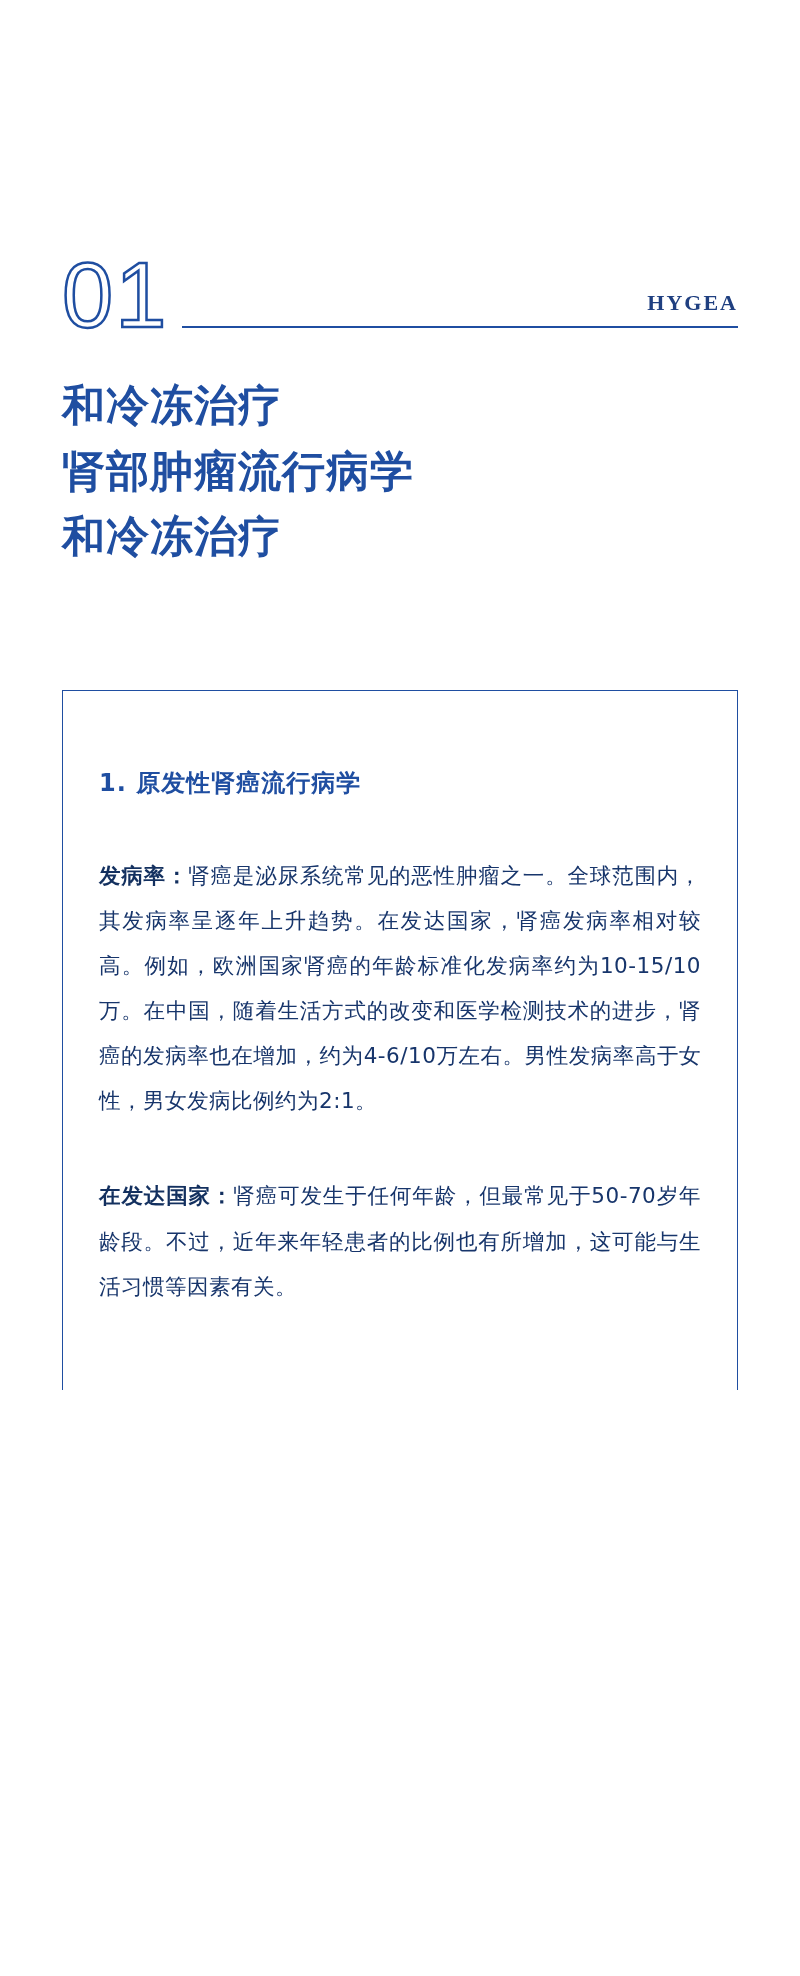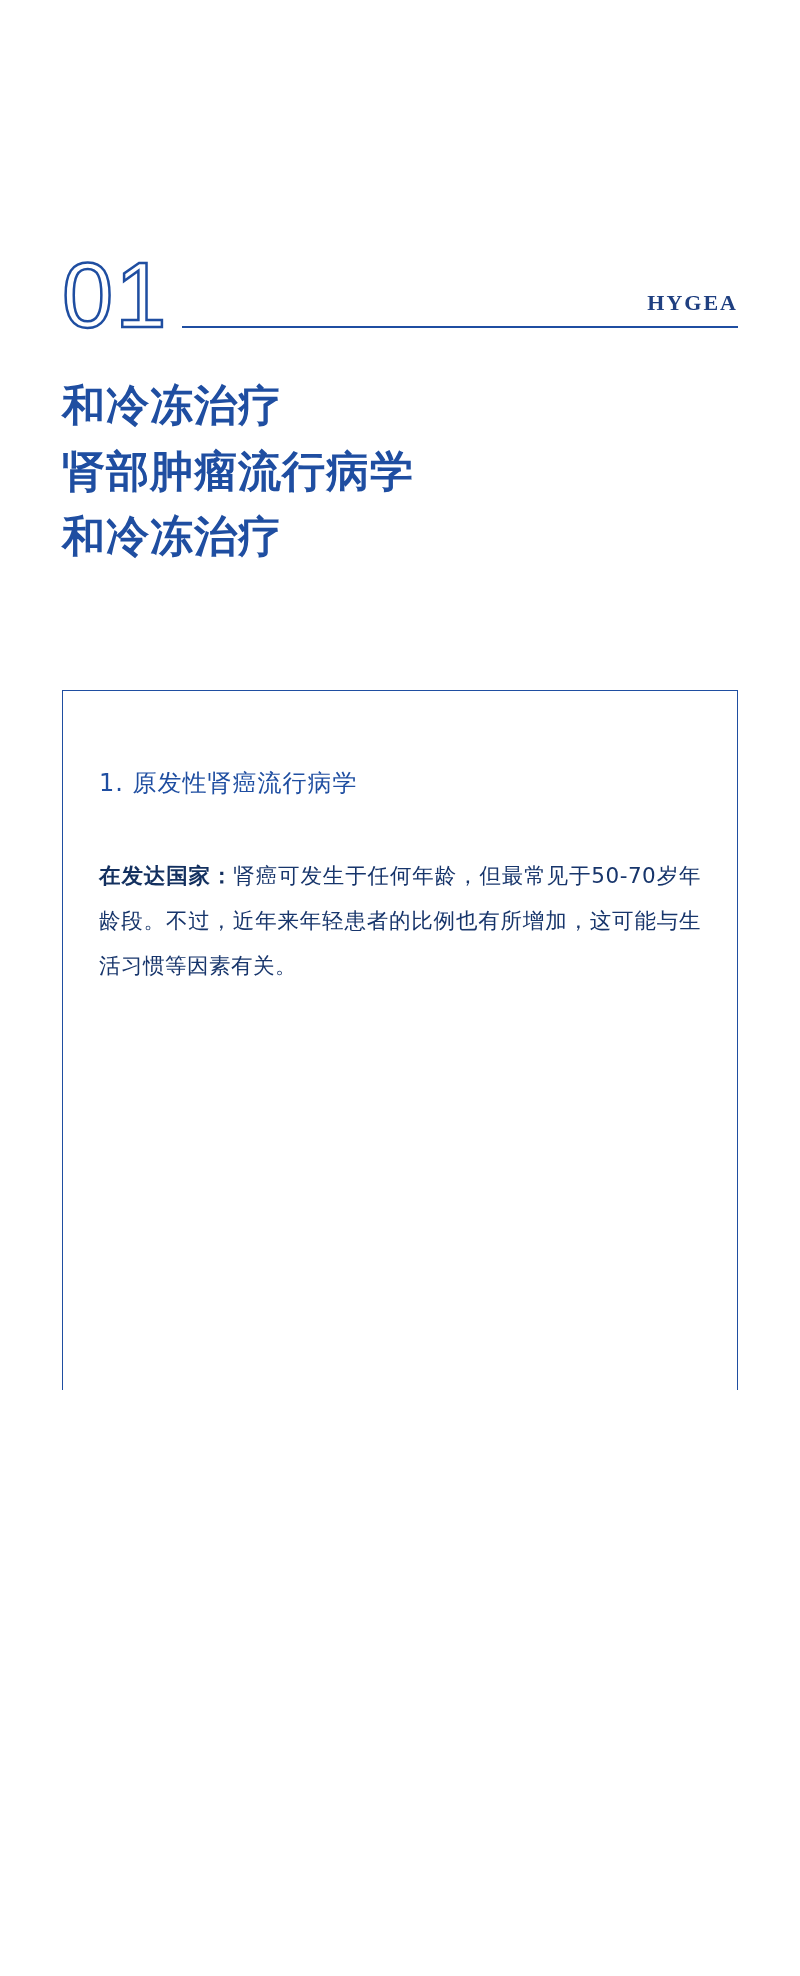--- a/index.html
+++ b/index.html
@@ -85,21 +85,21 @@
   .content-card {
     margin-top: 120px;
     border: 1.5px solid #1f4ea1;
     border-bottom: none;
     box-sizing: border-box;
     padding: 76px 36px 40px 36px;
     min-height: 700px;
   }
   .card-heading {
     font-family: "DejaVu Sans", "Liberation Sans", sans-serif;
-    font-weight: 400;
+    font-weight: 700;
     font-size: 24px;
     color: #1f4ea1;
     letter-spacing: 1px;
     margin: 0 0 54px 0;
   }
   .para {
     font-family: "DejaVu Sans", "Liberation Sans", sans-serif;
     font-size: 21.5px;
     line-height: 2.1;
     color: #17356b;
@@ -131,19 +131,22 @@
 
   <div class="title-block">
     <div class="title-line">和冷冻治疗</div>
     <div class="title-line">肾部肿瘤流行病学</div>
     <div class="title-line">和冷冻治疗</div>
   </div>
 
   <div class="content-card">
     <div class="card-heading">1. 原发性肾癌流行病学</div>
 
+    <p class="para">
+      <span class="lead">发病率：</span><span>肾癌是泌尿系统常见的恶性肿瘤之一。全球范围内，其发病率呈逐年上升趋势。在发达国家，肾癌发病率相对较高。例如，欧洲国家肾癌的年龄标准化发病率约为10-15/10万。在中国，随着生活方式的改变和医学检测技术的进步，肾癌的发病率也在增加，约为4-6/10万左右。男性发病率高于女性，男女发病比例约为2:1。</span>
+    </p>
 
     <p class="para">
       <span class="lead">在发达国家：</span><span>肾癌可发生于任何年龄，但最常见于50-70岁年龄段。不过，近年来年轻患者的比例也有所增加，这可能与生活习惯等因素有关。</span>
     </p>
   </div>
 
 </div>
 
 </body></html>

